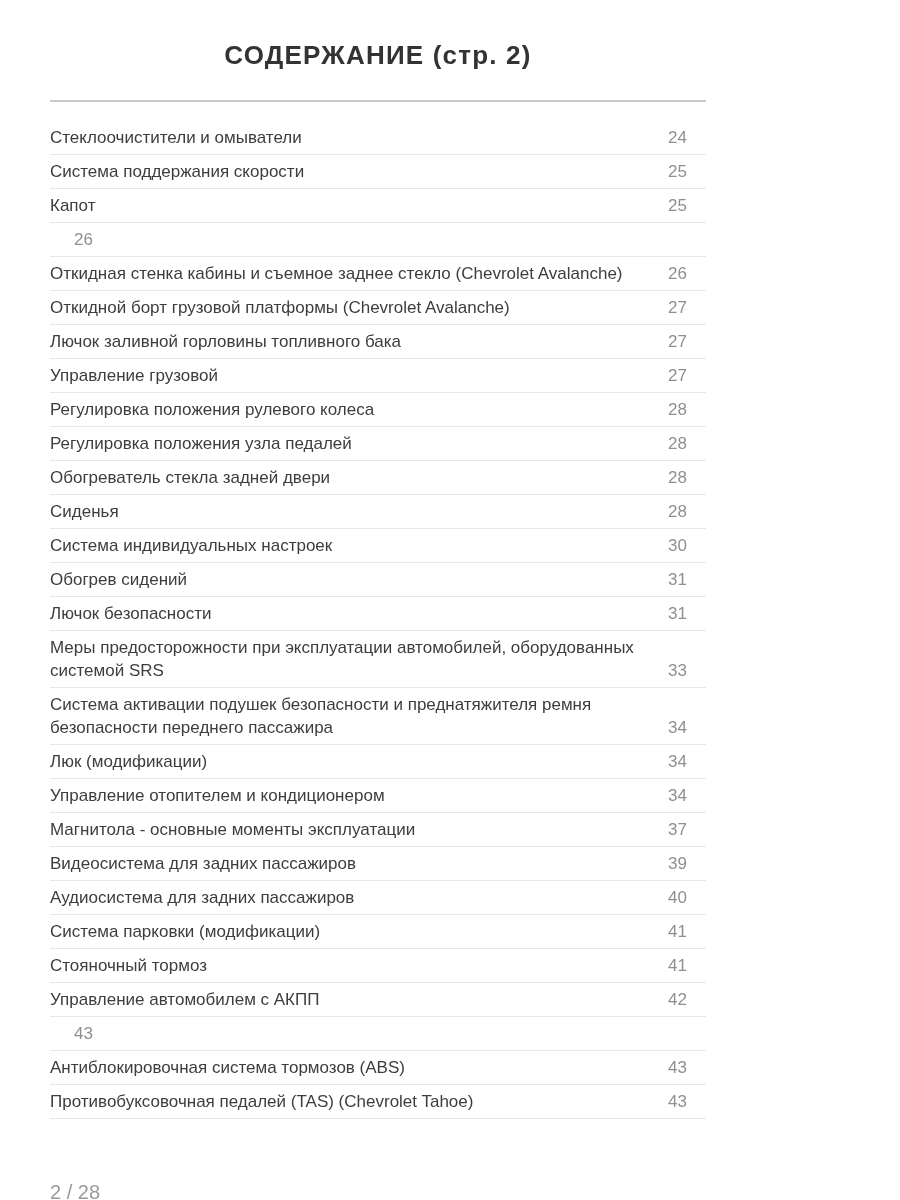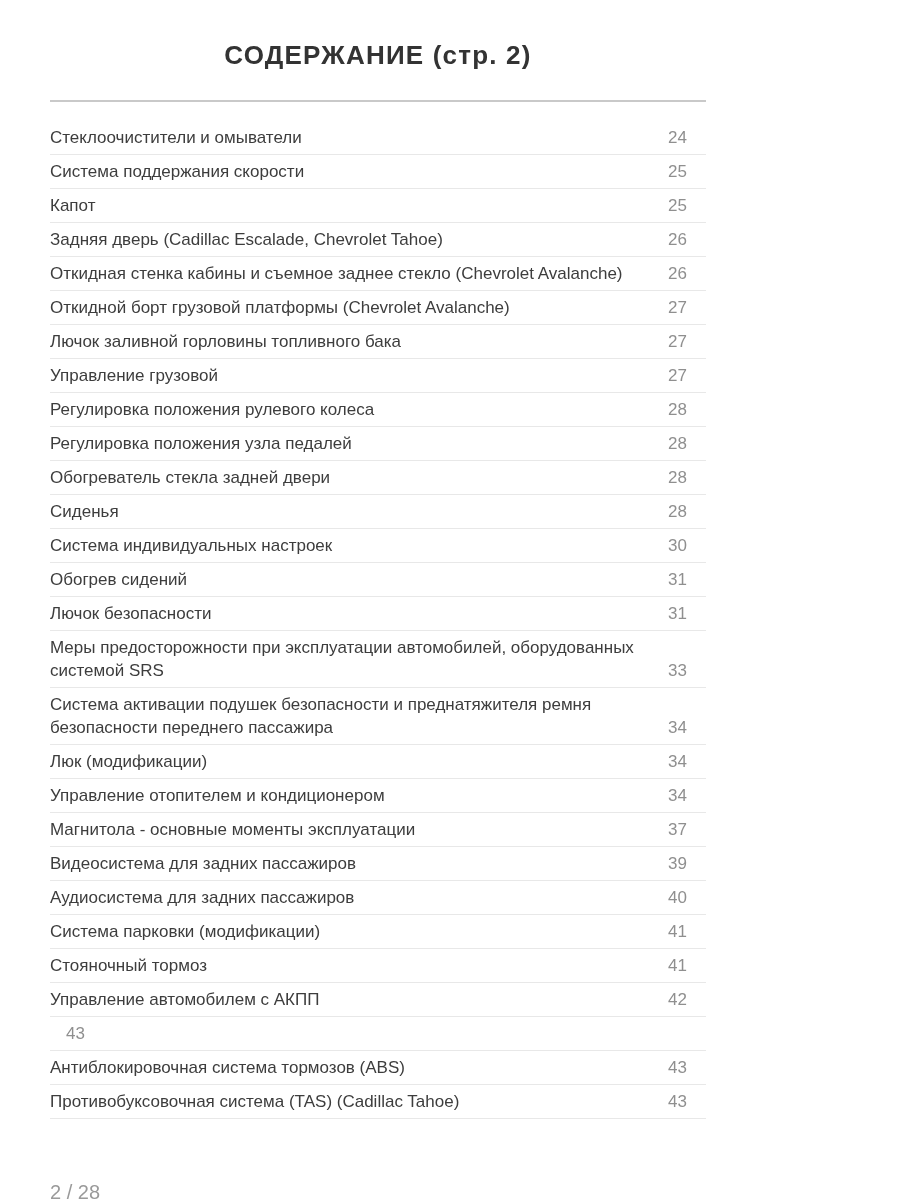--- a/index.html
+++ b/index.html
@@ -46,21 +46,21 @@
     line-height: 23px;
     cursor: pointer;
   }
   .toc-label {
     color: #3d3d3d;
     flex: 1 1 auto;
   }
   .toc-page {
     color: #8f8f8f;
     flex: 0 0 auto;
-    margin-left: 16px;
+    margin-left: 24px;
     padding-right: 19px;
     white-space: nowrap;
   }
   .page-footer {
     margin-top: 62px;
     text-align: left;
     font-size: 20px;
     color: #9a9a9a;
   }
 </style>
@@ -79,21 +79,20 @@
       </div>
       <div class="toc-row">
         <span class="toc-label">Система поддержания скорости</span>
         <span class="toc-page">25</span>
       </div>
       <div class="toc-row">
         <span class="toc-label">Капот</span>
         <span class="toc-page">25</span>
       </div>
       <div class="toc-row">
-        <span class="toc-label">Задняя дверь (Cadillac Escalade, Chevrolet Tahoe)</span>
         <span class="toc-page">26</span>
       </div>
       <div class="toc-row">
         <span class="toc-label">Откидная стенка кабины и съемное заднее стекло (Chevrolet Avalanche)</span>
         <span class="toc-page">26</span>
       </div>
       <div class="toc-row">
         <span class="toc-label">Откидной борт грузовой платформы (Chevrolet Avalanche)</span>
         <span class="toc-page">27</span>
       </div>
@@ -174,19 +173,19 @@
         <span class="toc-page">42</span>
       </div>
       <div class="toc-row">
         <span class="toc-page">43</span>
       </div>
       <div class="toc-row">
         <span class="toc-label">Антиблокировочная система тормозов (ABS)</span>
         <span class="toc-page">43</span>
       </div>
       <div class="toc-row">
-        <span class="toc-label">Противобуксовочная система (TAS) (Cadillac Tahoe)</span>
+        <span class="toc-label">Противобуксовочная педалей (TAS) (Chevrolet Tahoe)</span>
         <span class="toc-page">43</span>
       </div>
     </div>
 
   <div class="page-footer">2 / 28</div>
 </div>
 
 </body></html>

